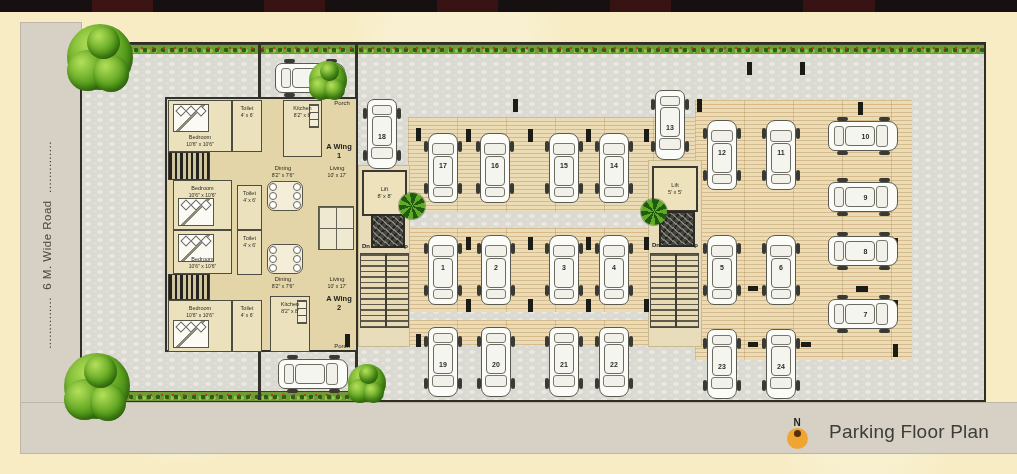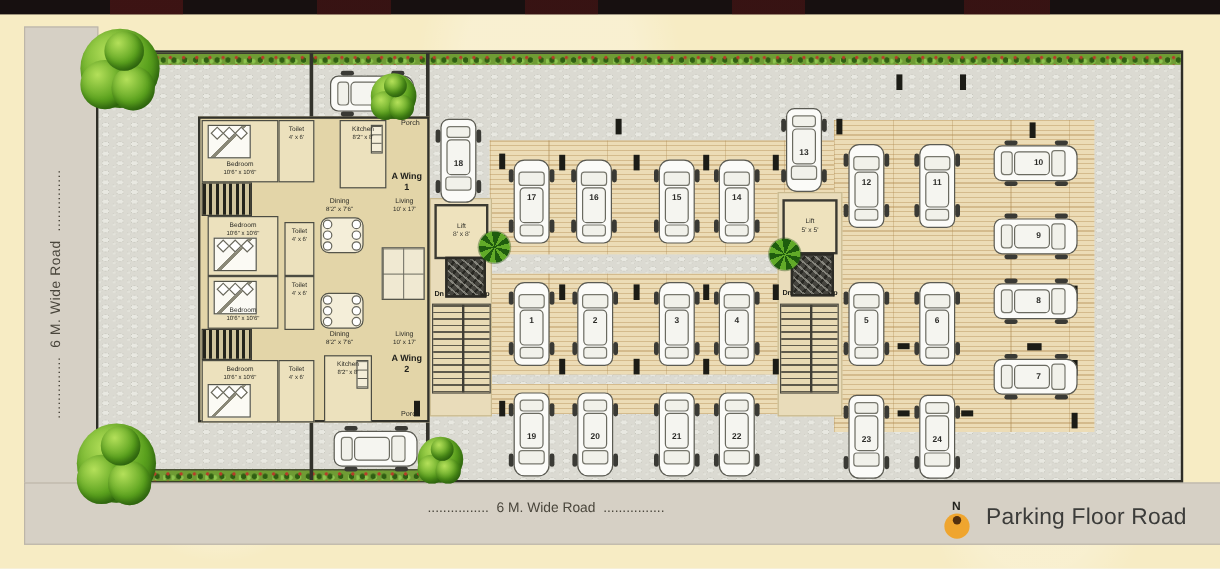--- a/index.html
+++ b/index.html
@@ -87,27 +87,26 @@
 
 <div id="stage">
   <div class="abs" id="topbar"></div>
 
   <div class="abs road" id="road-left"></div>
   <div class="abs road" id="road-bottom"></div>
 
   <div class="abs" id="plan"></div>
 
   <div class="abs" id="road-left-label"><span>..............</span>&nbsp;&nbsp;<span>6 M. Wide Road</span>&nbsp;&nbsp;<span>..............</span></div>
-  <div class="abs" id="road-bottom-label"><span>................</span>&nbsp;&nbsp;<span>6 M. Wide Road</span>&nbsp;&nbsp;<span>................</span></div>
 
   <div class="abs" id="north">
     <div id="north-n">N</div>
     <div id="north-dot"></div>
   </div>
-  <div class="abs" id="plan-title">Parking Floor Road</div>
+  <div class="abs" id="plan-title">Parking Floor Plan</div>
 <div class="abs tan" style="left: 408px; top: 117px; width: 292px; height: 95px;"></div>
     <div class="abs tan" style="left: 408px; top: 228px; width: 292px; height: 84px;"></div>
     <div class="abs tan" style="left: 695px; top: 100px; width: 217px; height: 260px;"></div>
     <div class="abs tan" style="left: 408px; top: 320px; width: 292px; height: 25px;"></div>
     <div class="abs corridor" style="left: 358px; top: 165px; width: 50px; height: 180px;"></div>
     <div class="abs corridor" style="left: 648px; top: 160px; width: 52px; height: 185px;"></div>
     <div class="abs hedge" style="left: 84px; top: 44px; width: 900px; height: 9px;"></div>
     <div class="abs hedge" style="left: 115px; top: 391px; width: 247px; height: 9px;"></div>
     <div class="abs wall" style="left: 258px; top: 44px; width: 3px; height: 54px;"></div>
     <div class="abs wall" style="left: 355px; top: 44px; width: 3px; height: 54px;"></div>

